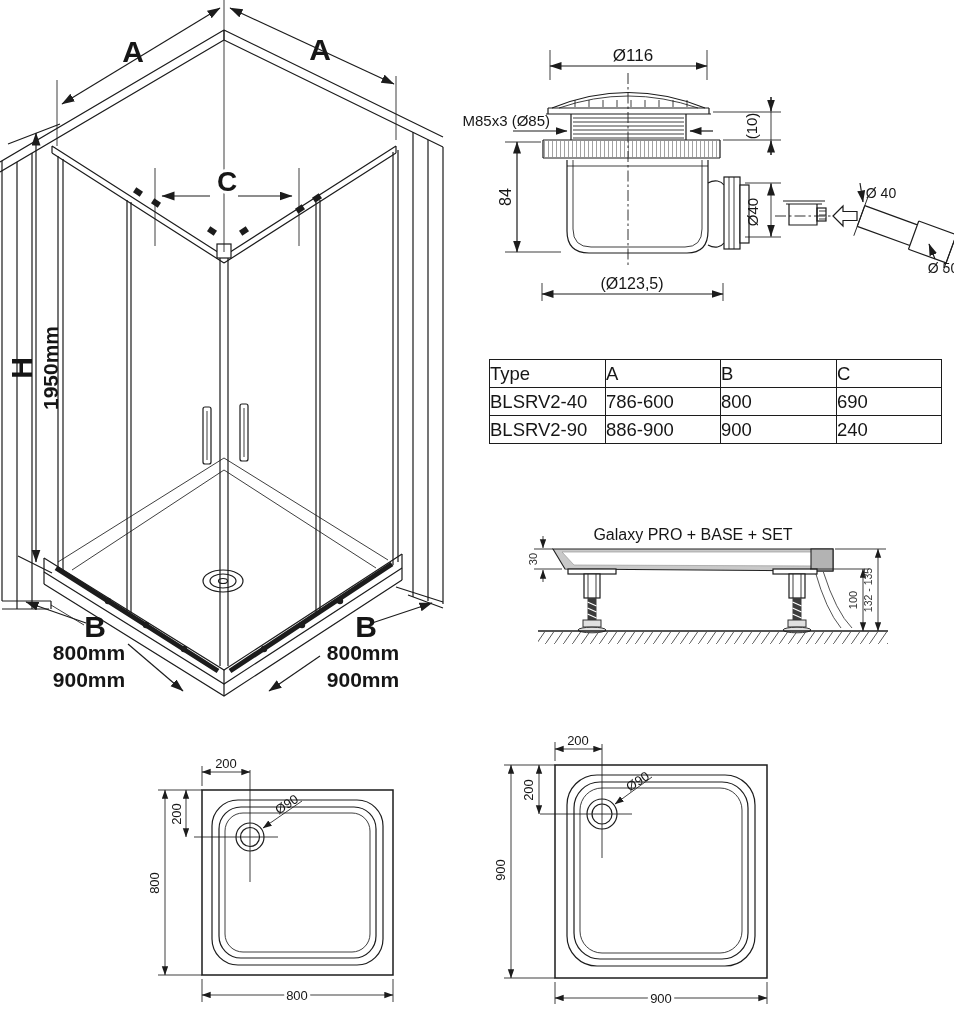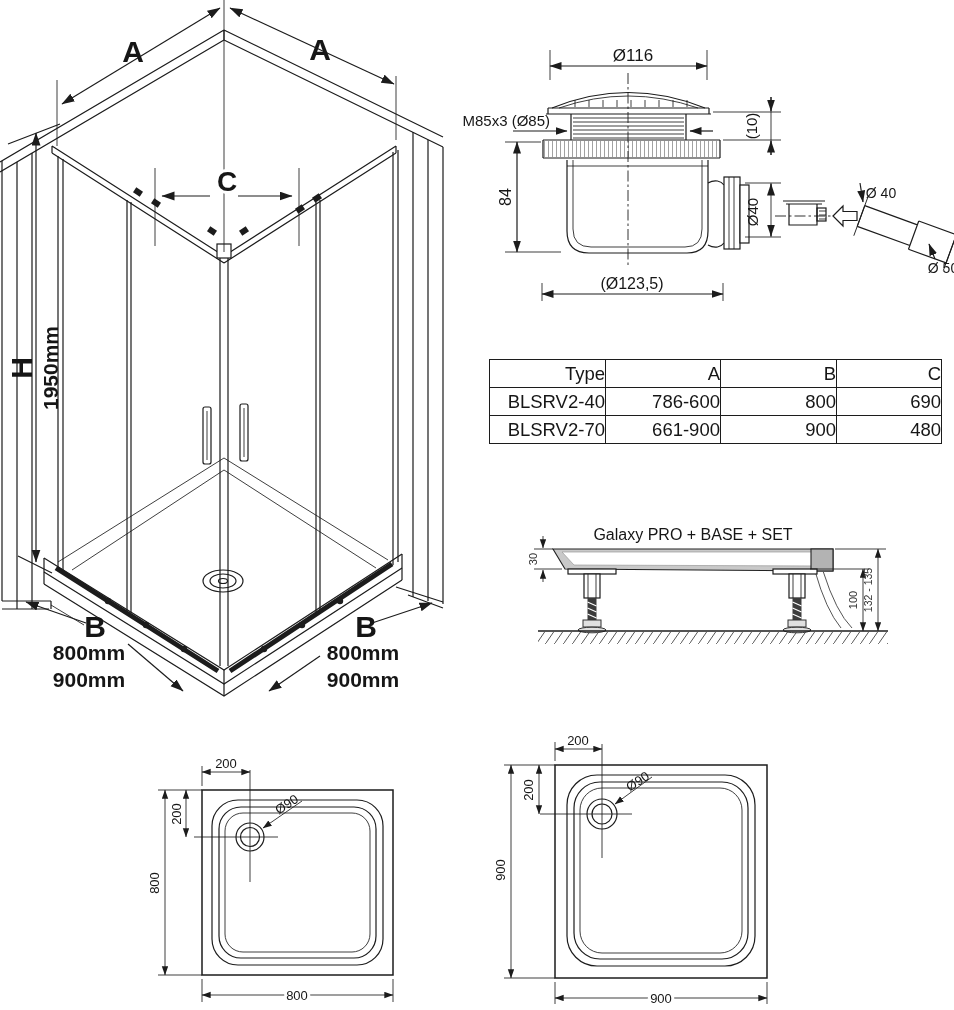--- a/index.html
+++ b/index.html
@@ -20,21 +20,21 @@
   .wht{stroke:#fff;stroke-width:1.1;fill:none;}
   .soft{stroke:#555;stroke-width:1;fill:none;}
   .innerw{fill:#fff;stroke:#9a9a9a;stroke-width:0.7;}
   text{fill:#161616;stroke:none;font-family:"Liberation Sans",sans-serif;}
   .b{font-weight:bold;}
   .gtxt{fill:#333;}
   .halo{paint-order:stroke fill;stroke:#fff;stroke-width:6px;}
   
   .spec{position:absolute;left:489px;top:359px;border-collapse:collapse;table-layout:fixed;}
   .spec th,.spec td{border:1.6px solid #1c1c1c;font-size:18.5px;font-weight:400;
-       text-align:right;vertical-align:middle;padding:0;height:27px;color:#161616;
+       text-align:left;vertical-align:middle;padding:0;height:27px;color:#161616;
        font-family:"Liberation Sans",sans-serif;}
 </style>
 </head>
 <body>
 
 <div class="canvas">
 
   <svg style="left:0;top:0" width="470" height="710" viewBox="0 0 470 710">
     <defs>
       <marker id="ae" markerUnits="userSpaceOnUse" markerWidth="14" markerHeight="10" refX="12.5" refY="4.5" orient="auto-start-reverse">
@@ -220,24 +220,24 @@
       <th>B</th>
       <th>C</th>
     </tr>
     <tr>
       <td>BLSRV2-40</td>
       <td>786-600</td>
       <td>800</td>
       <td>690</td>
     </tr>
     <tr>
-      <td>BLSRV2-70</td>
-      <td>661-900</td>
+      <td>BLSRV2-90</td>
+      <td>886-900</td>
       <td>900</td>
-      <td>480</td>
+      <td>240</td>
     </tr>
   </tbody>
     </table>
 
   <svg style="left:510px;top:500px" width="445" height="165" viewBox="0 0 445 165">
     <defs>
       <marker id="ag" markerUnits="userSpaceOnUse" markerWidth="10" markerHeight="8" refX="8.7" refY="3.2" orient="auto-start-reverse">
         <path d="M0,0 L9,3.2 L0,6.4 Z" fill="#1c1c1c"></path>
       </marker>
       <pattern id="gh" width="9" height="13" patternUnits="userSpaceOnUse">

